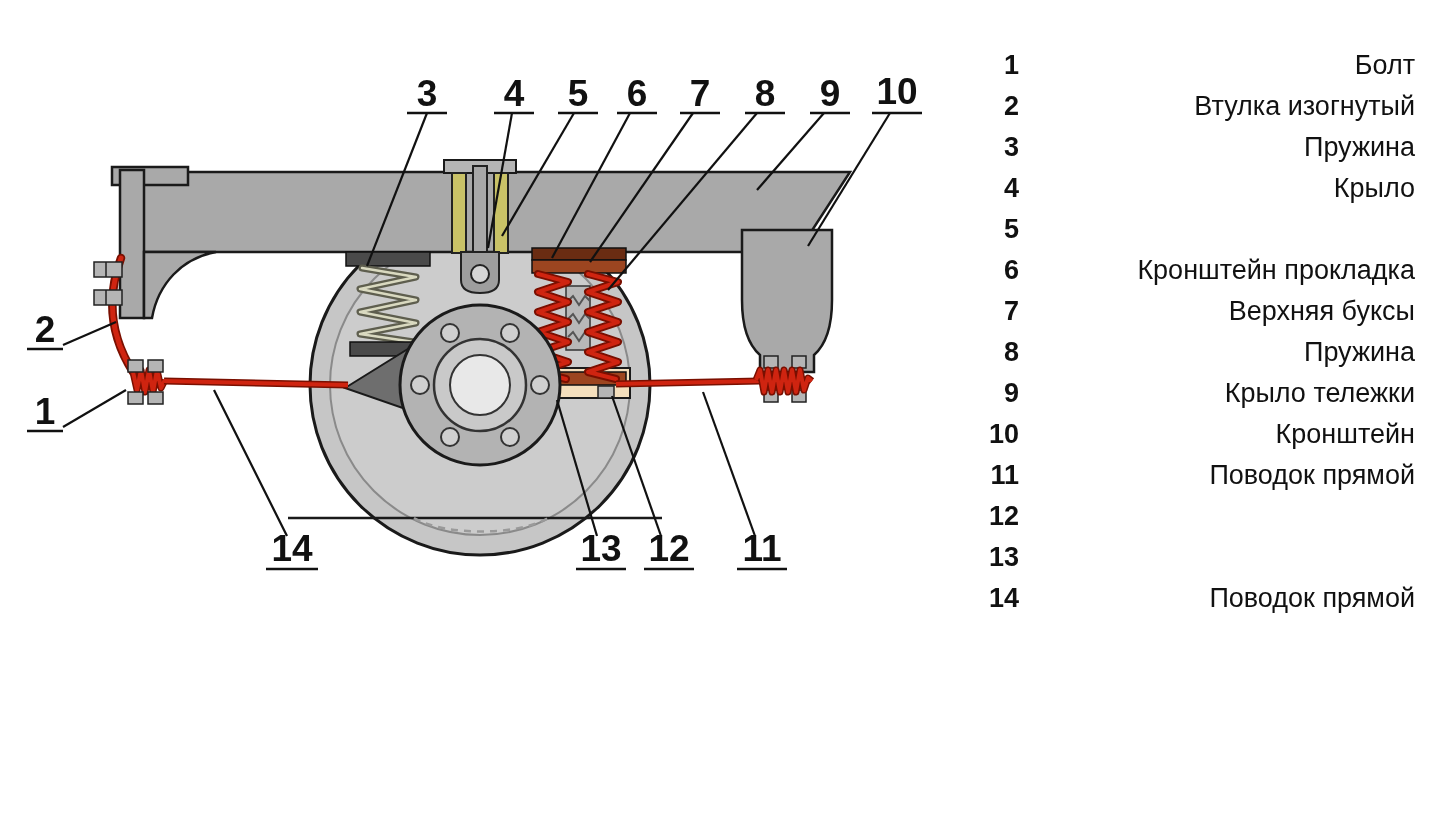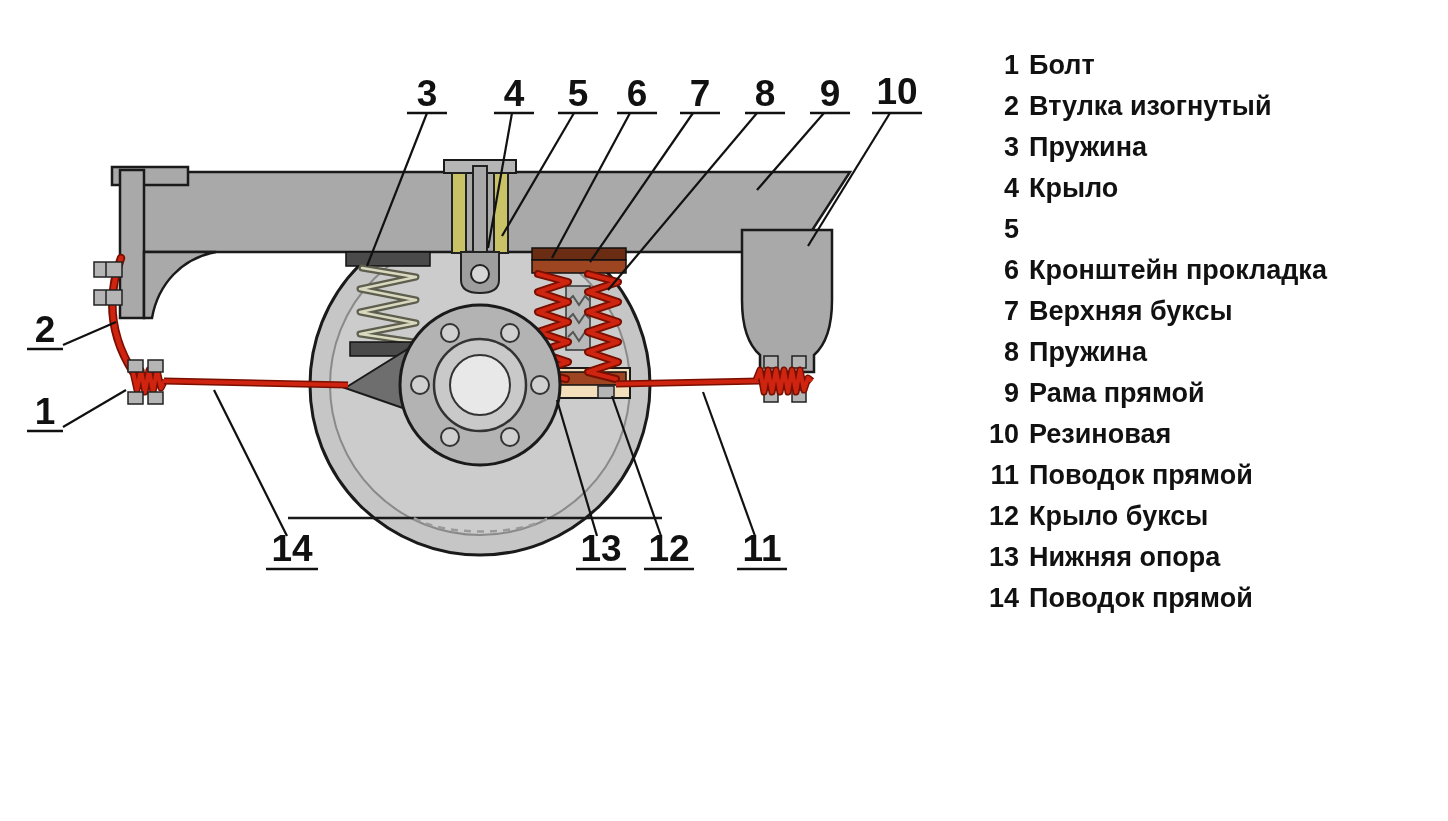--- a/index.html
+++ b/index.html
@@ -20,21 +20,21 @@
     color:#111;
   }
   .legend-row{
     display:grid;grid-template-columns:44px auto;column-gap:10px;
     align-items:baseline;height:41px;
   }
   .legend-num{
     text-align:right;font-size:27px;font-weight:700;
   }
   .legend-label{
-    text-align:left;font-size:27px;font-weight:700;white-space:nowrap;
+    text-align:right;font-size:27px;font-weight:400;white-space:nowrap;
   }
 </style>
 </head>
 <body>
 
 <div class="stage">
 
   <svg class="diagram-svg" viewBox="0 0 1448 821">
 
     <g>
@@ -214,37 +214,35 @@
     <div class="legend-row">
       <span class="legend-num">7</span>
       <span class="legend-label">Верхняя буксы</span>
     </div>
     <div class="legend-row">
       <span class="legend-num">8</span>
       <span class="legend-label">Пружина</span>
     </div>
     <div class="legend-row">
       <span class="legend-num">9</span>
-      <span class="legend-label">Рама прямой</span>
+      <span class="legend-label">Крыло тележки</span>
     </div>
     <div class="legend-row">
       <span class="legend-num">10</span>
-      <span class="legend-label">Резиновая</span>
+      <span class="legend-label">Кронштейн</span>
     </div>
     <div class="legend-row">
       <span class="legend-num">11</span>
       <span class="legend-label">Поводок прямой</span>
     </div>
     <div class="legend-row">
       <span class="legend-num">12</span>
-      <span class="legend-label">Крыло буксы</span>
     </div>
     <div class="legend-row">
       <span class="legend-num">13</span>
-      <span class="legend-label">Нижняя опора</span>
     </div>
     <div class="legend-row">
       <span class="legend-num">14</span>
       <span class="legend-label">Поводок прямой</span>
     </div>
   </div>
 
 </div>
 
 </body></html>

